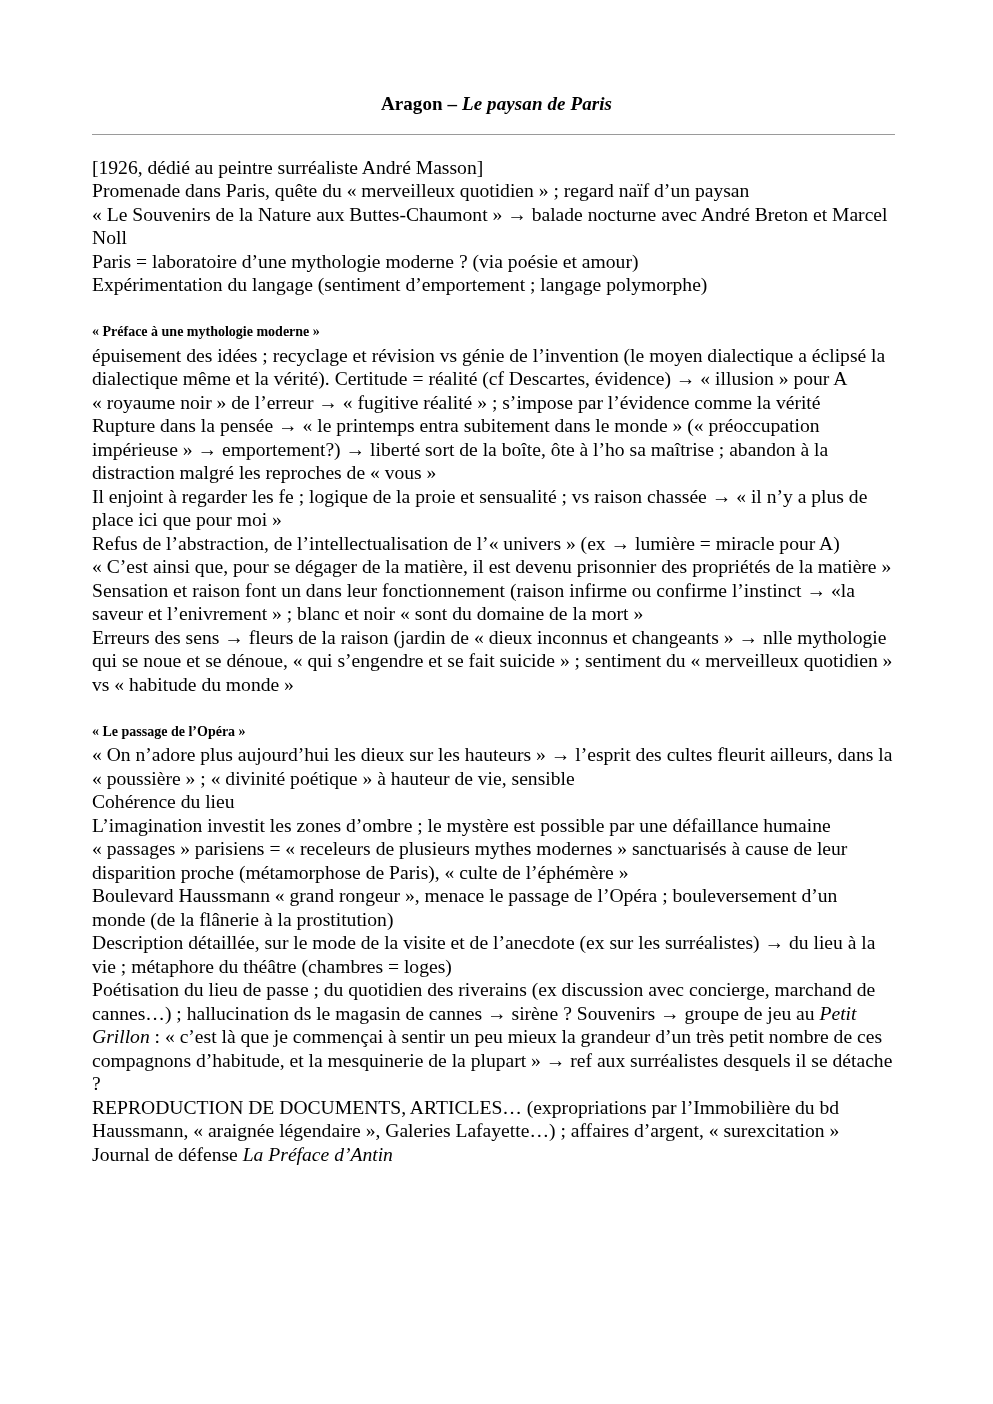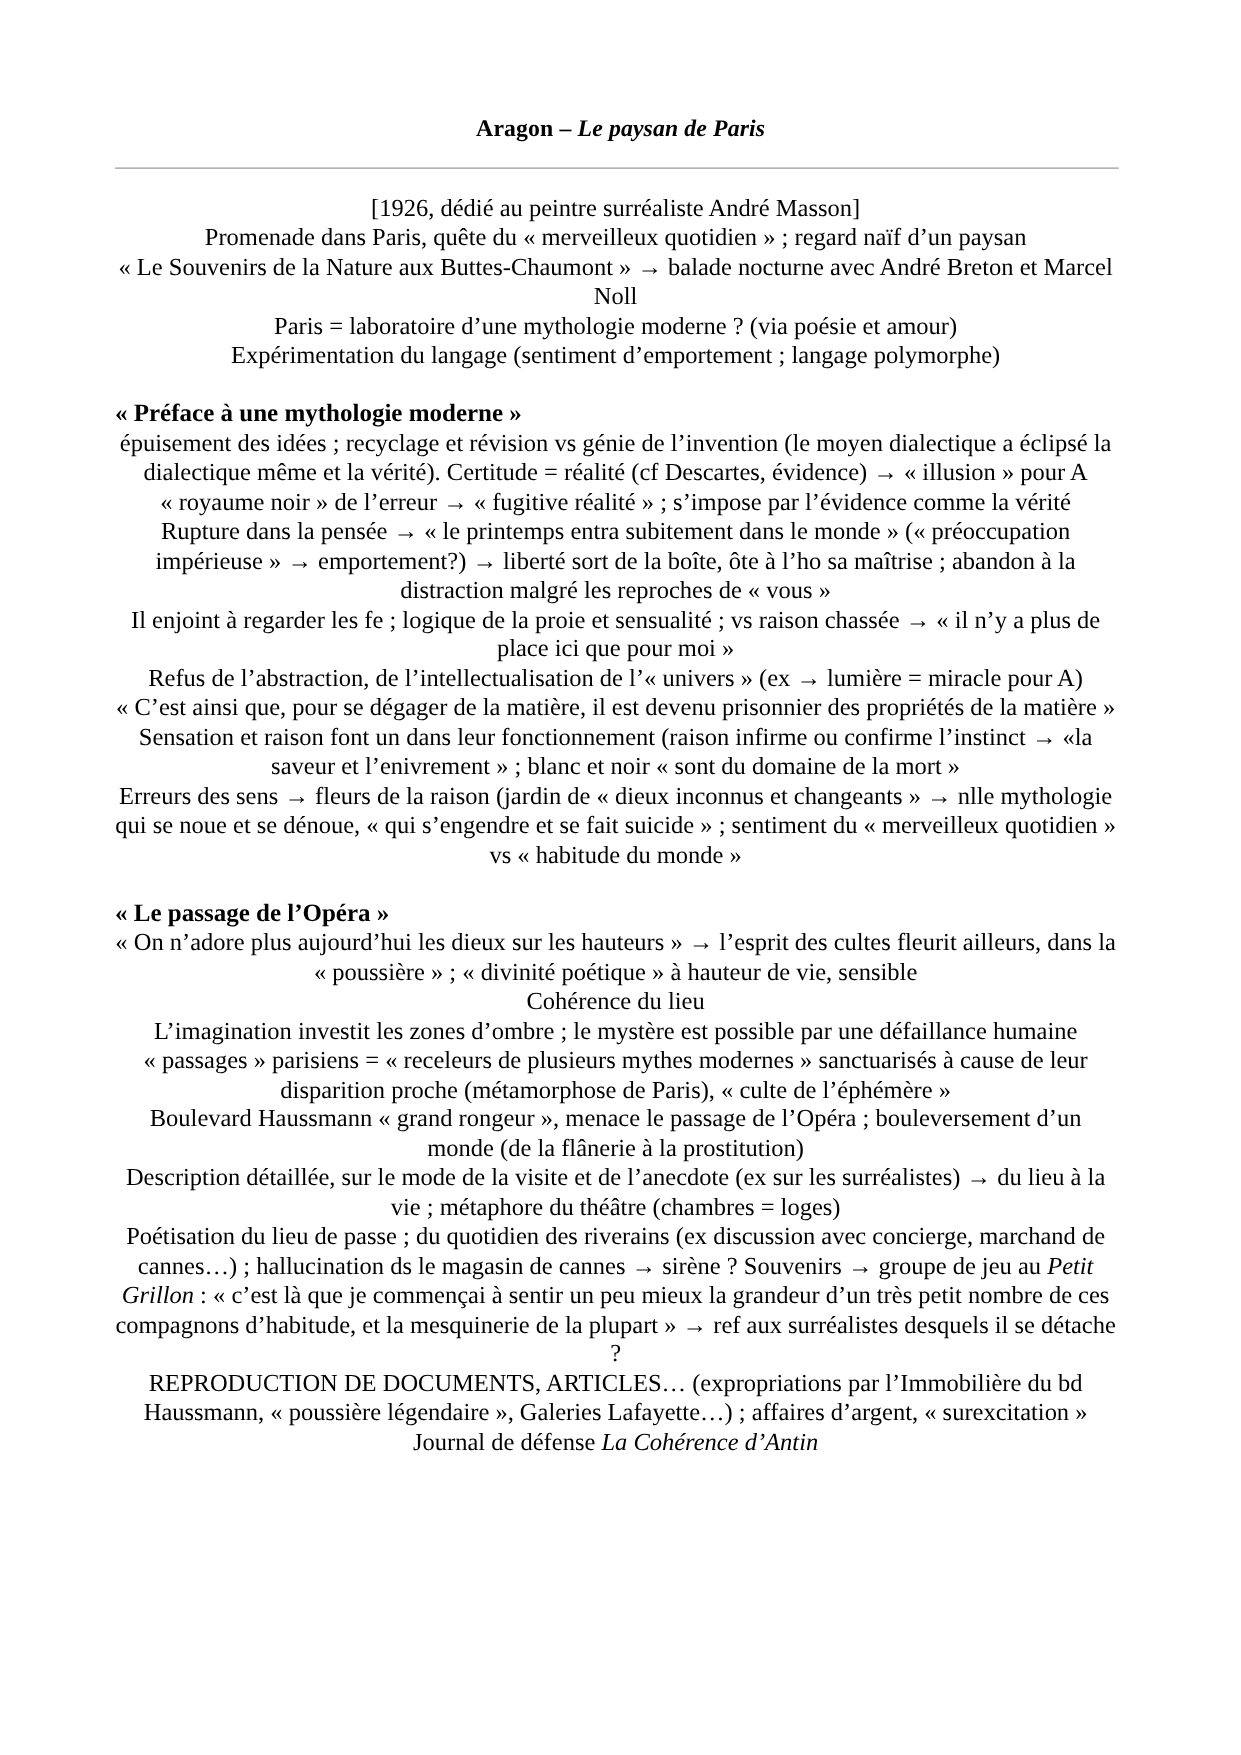--- a/index.html
+++ b/index.html
@@ -46,26 +46,26 @@
   }
   .block {
     margin: 0 0 0 0;
   }
   .block + .block {
     margin-top: 23.5px;
   }
   .line {
     font-size: 19.6px;
     line-height: 23.5px;
-    text-align: center;
+    text-align: left;
     white-space: normal;
     word-spacing: 0px;
   }
   .section-heading {
-    font-size: 20px;
+    font-size: 14px;
     line-height: 23.5px;
     font-weight: bold;
   }
   .it {
     font-style: italic;
   }
 </style>
 </head>
 <body>
 
@@ -98,18 +98,18 @@
       </div>
       <div class="block">
         <div class="section-heading">« Le passage de l’Opéra »</div>
         <div class="line">« On n’adore plus aujourd’hui les dieux sur les hauteurs » → l’esprit des cultes fleurit ailleurs, dans la « poussière » ; « divinité poétique » à hauteur de vie, sensible</div>
         <div class="line">Cohérence du lieu</div>
         <div class="line">L’imagination investit les zones d’ombre ; le mystère est possible par une défaillance humaine</div>
         <div class="line">« passages » parisiens = « receleurs de plusieurs mythes modernes » sanctuarisés à cause de leur disparition proche (métamorphose de Paris), « culte de l’éphémère »</div>
         <div class="line">Boulevard Haussmann « grand rongeur », menace le passage de l’Opéra ; bouleversement d’un monde (de la flânerie à la prostitution)</div>
         <div class="line">Description détaillée, sur le mode de la visite et de l’anecdote (ex sur les surréalistes) → du lieu à la vie ; métaphore du théâtre (chambres = loges)</div>
         <div class="line"><span>Poétisation du lieu de passe ; du quotidien des riverains (ex discussion avec concierge, marchand de cannes…) ; hallucination ds le magasin de cannes → sirène ? Souvenirs → groupe de jeu au </span><span class="it">Petit Grillon</span><span> : « c’est là que je commençai à sentir un peu mieux la grandeur d’un très petit nombre de ces compagnons d’habitude, et la mesquinerie de la plupart » → ref aux surréalistes desquels il se détache ?</span></div>
-        <div class="line"><span>REPRODUCTION DE DOCUMENTS, ARTICLES… (expropriations par l’Immobilière du bd Haussmann, « poussière légendaire », Galeries Lafayette…) ; affaires d’argent, « surexcitation »</span></div>
-        <div class="line"><span>Journal de défense </span><span class="it">La Cohérence d’Antin</span></div>
+        <div class="line"><span>REPRODUCTION DE DOCUMENTS, ARTICLES… (expropriations par l’Immobilière du bd Haussmann, « araignée légendaire », Galeries Lafayette…) ; affaires d’argent, « surexcitation »</span></div>
+        <div class="line"><span>Journal de défense </span><span class="it">La Préface d’Antin</span></div>
       </div>
     </div>
 
 </div>
 
 </body></html>

